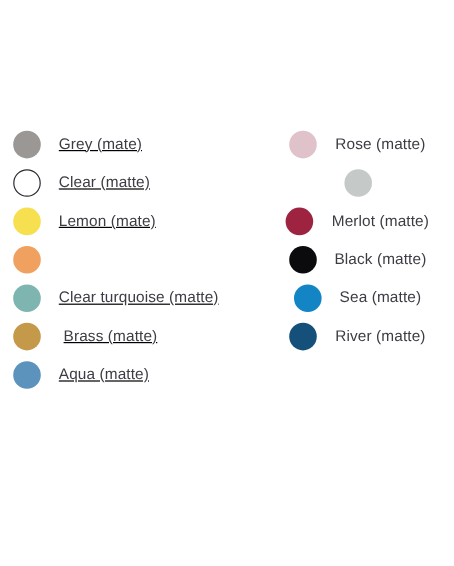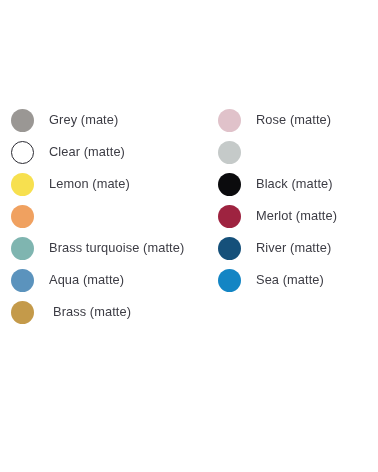--- a/index.html
+++ b/index.html
@@ -27,26 +27,28 @@
 
   .column {
     display: flex;
     flex-direction: column;
   }
 
   .col-left {
     width: 210px;
     padding-left: 11px;
     box-sizing: border-box;
+    text-decoration: underline;
   }
 
   .col-right {
     width: 168px;
     padding-left: 8px;
     box-sizing: border-box;
+    align-items: center;
   }
 
   .legend-row {
     height: 32px;
     display: flex;
     align-items: center;
   }
 
   .swatch {
     width: 23px;
@@ -88,49 +90,49 @@
       </div>
       <div class="legend-row">
         <span class="swatch" style="background: rgb(247, 224, 79);"></span>
         <span class="swatch-label">Lemon (mate)</span>
       </div>
       <div class="legend-row">
         <span class="swatch" style="background: rgb(240, 161, 96);"></span>
       </div>
       <div class="legend-row">
         <span class="swatch" style="background: rgb(127, 181, 176);"></span>
-        <span class="swatch-label">Brass turquoise (matte)</span>
+        <span class="swatch-label">Clear turquoise (matte)</span>
+      </div>
+      <div class="legend-row">
+        <span class="swatch" style="background: rgb(196, 154, 74);"></span>
+        <span class="swatch-label label-indent">Brass (matte)</span>
       </div>
       <div class="legend-row">
         <span class="swatch" style="background: rgb(91, 147, 189);"></span>
         <span class="swatch-label">Aqua (matte)</span>
-      </div>
-      <div class="legend-row">
-        <span class="swatch" style="background: rgb(196, 154, 74);"></span>
-        <span class="swatch-label label-indent">Brass (matte)</span>
       </div>
     </div>
   <div class="column col-right">
       <div class="legend-row">
         <span class="swatch" style="background: rgb(224, 194, 202);"></span>
         <span class="swatch-label">Rose (matte)</span>
       </div>
       <div class="legend-row">
         <span class="swatch" style="background: rgb(197, 202, 201);"></span>
       </div>
       <div class="legend-row">
+        <span class="swatch" style="background: rgb(158, 35, 64);"></span>
+        <span class="swatch-label">Merlot (matte)</span>
+      </div>
+      <div class="legend-row">
         <span class="swatch" style="background: rgb(11, 11, 13);"></span>
         <span class="swatch-label">Black (matte)</span>
       </div>
       <div class="legend-row">
-        <span class="swatch" style="background: rgb(158, 35, 64);"></span>
-        <span class="swatch-label">Merlot (matte)</span>
+        <span class="swatch" style="background: rgb(19, 133, 196);"></span>
+        <span class="swatch-label">Sea (matte)</span>
       </div>
       <div class="legend-row">
         <span class="swatch" style="background: rgb(21, 80, 122);"></span>
         <span class="swatch-label">River (matte)</span>
       </div>
-      <div class="legend-row">
-        <span class="swatch" style="background: rgb(19, 133, 196);"></span>
-        <span class="swatch-label">Sea (matte)</span>
-      </div>
     </div>
 </div>
 
 </body></html>

